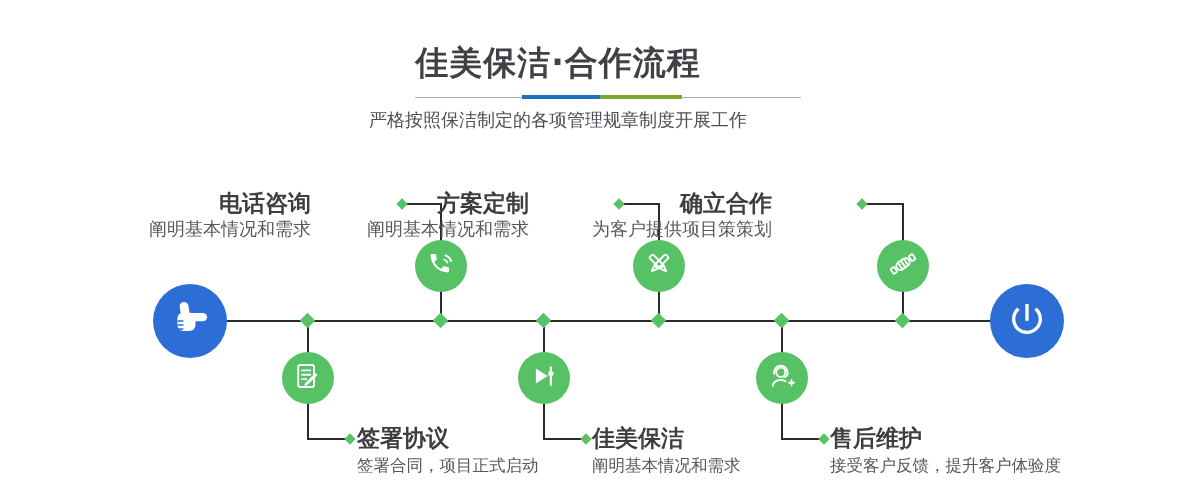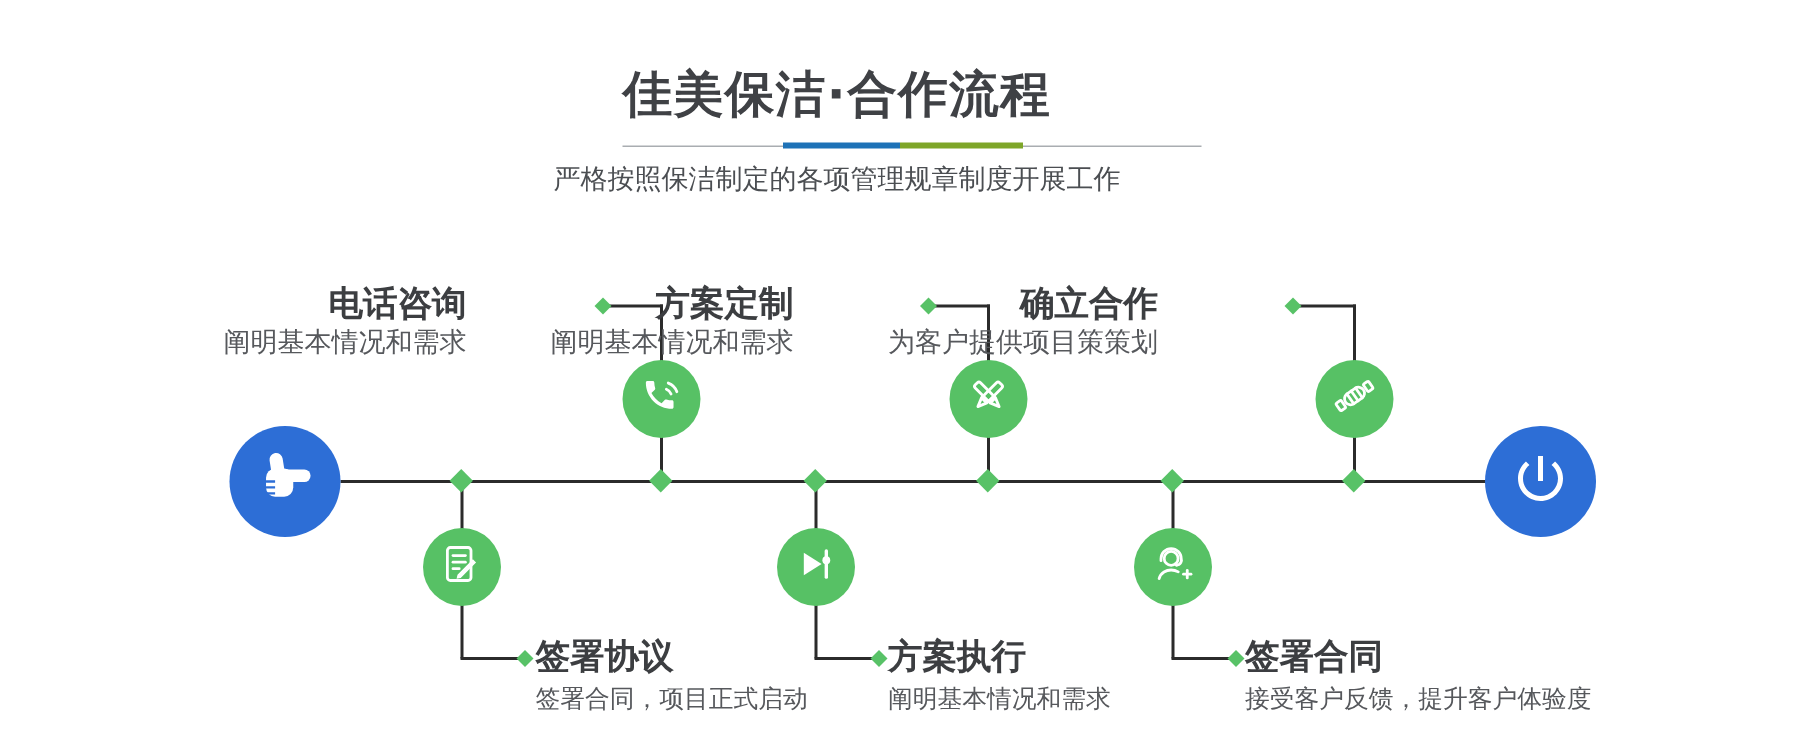--- a/index.html
+++ b/index.html
@@ -199,21 +199,21 @@
   <div class="label-top" style="top:192px;right:344px;">
     <div class="step-title">确立合作</div>
     <div class="step-desc">为客户提供项目策策划</div>
   </div>
 
   <div class="label-bottom" style="top:427px;left:357px;">
     <div class="step-title">签署协议</div>
     <div class="step-desc">签署合同，项目正式启动</div>
   </div>
   <div class="label-bottom" style="top:427px;left:592px;">
-    <div class="step-title">方案执行</div>
+    <div class="step-title">佳美保洁</div>
     <div class="step-desc">阐明基本情况和需求</div>
   </div>
   <div class="label-bottom" style="top:427px;left:830px;">
-    <div class="step-title">签署合同</div>
+    <div class="step-title">售后维护</div>
     <div class="step-desc">接受客户反馈，提升客户体验度</div>
   </div>
 
 </div>
 
 </body></html>

